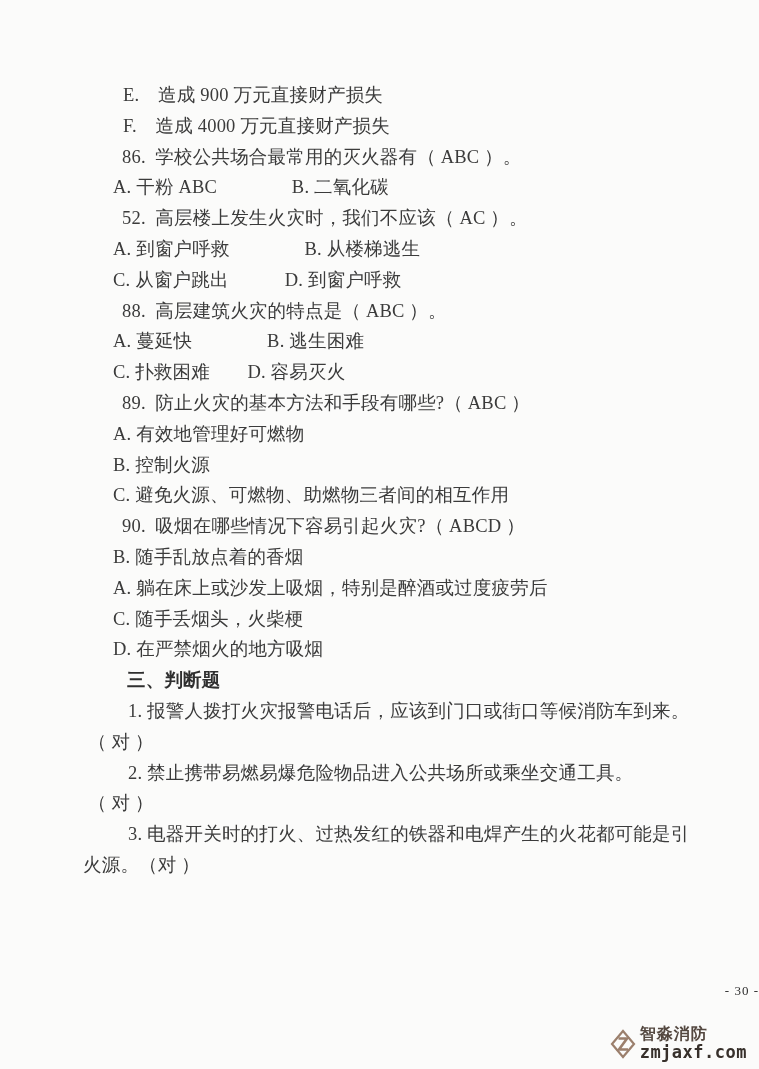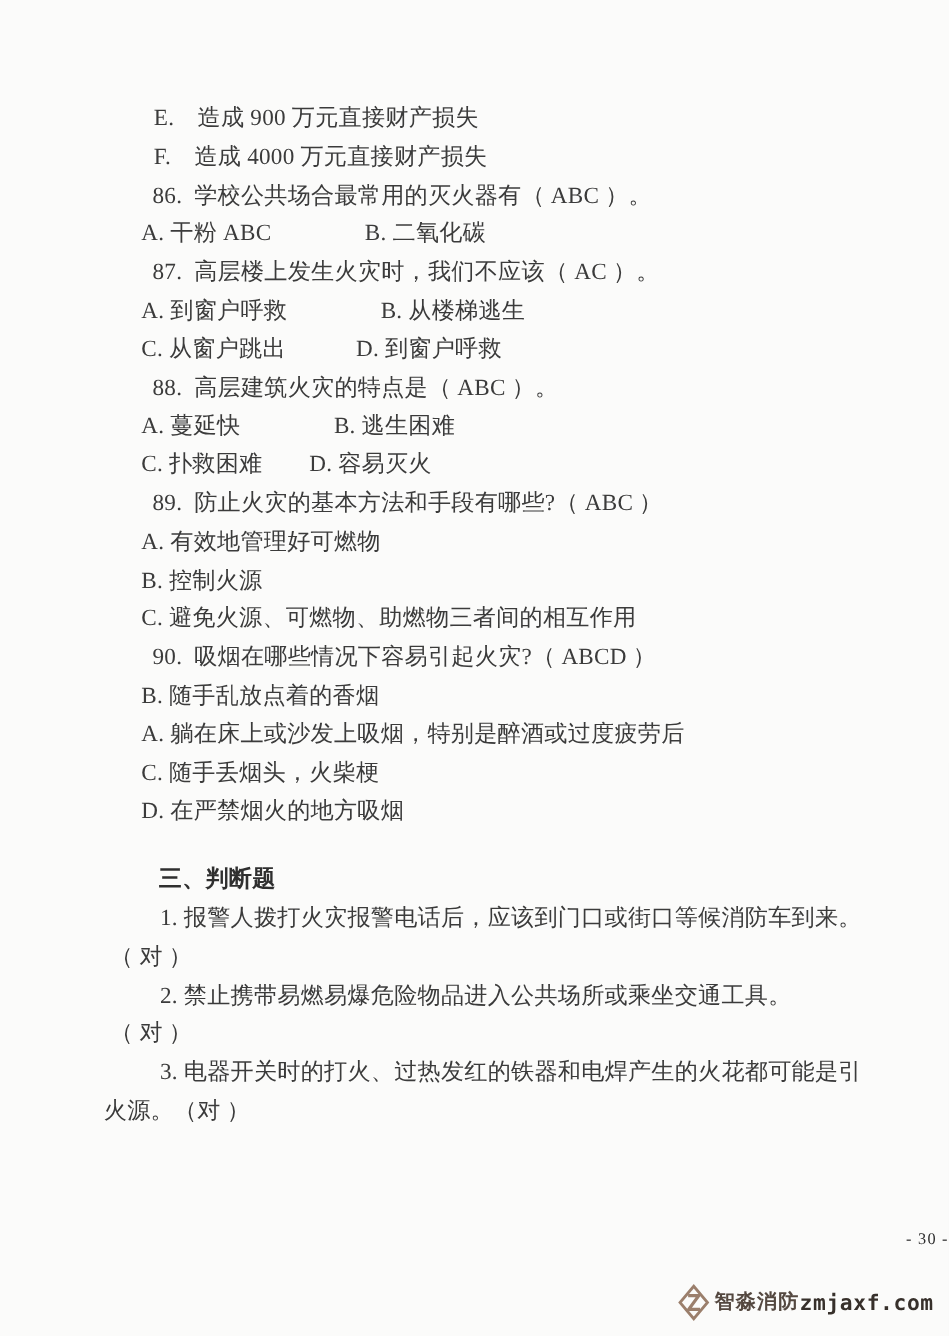--- a/index.html
+++ b/index.html
@@ -23,42 +23,42 @@
   .line {
     font-size: 18.5px;
     line-height: 30.8px;
     height: 30.8px;
     white-space: pre;
     letter-spacing: 0.2px;
   }
   .l-def  { margin-left: 37px; }   
   .l-q    { margin-left: 36px; }   
   .l-opt  { margin-left: 27px; }   
-  .l-h    { margin-left: 41px; font-weight: bold; color: #2f2f2f; margin-top: 24px; }
+  .l-h    { margin-left: 41px; font-weight: bold; color: #2f2f2f; }
   .l-j    { margin-left: 42px; }   
   .l-ans  { margin-left: 2px;  }   
   .l-cont { margin-left: -3px; }   
   .page-number {
     position: absolute;
     left: 0; right: 0; top: 983px;
     text-align: right;
     font-size: 13px;
     color: #2c2c2c;
     letter-spacing: 1px;
   }
   .watermark {
     position: absolute;
     right: 12px; top: 1026px;
     display: flex;
     align-items: center;
     gap: 4px;
     cursor: pointer;
   }
   .wm-icon { display: block; width: 26px; height: 32px; }
-  .wm-text { display: flex; flex-direction: row; line-height: 1; }
+  .wm-text { display: flex; flex-direction: column; line-height: 1; }
   .wm-cn {
     font-family: "DejaVu Sans", "Liberation Sans", sans-serif;
     font-weight: bold;
     font-size: 16px;
     color: #544840;
     letter-spacing: 1px;
   }
   .wm-domain {
     font-family: "DejaVu Sans Mono", "Liberation Mono", monospace;
     font-weight: bold;
@@ -70,21 +70,21 @@
 </style>
 </head>
 <body>
 
 <div class="page">
   <div class="doc">
     <div class="line l-def">E.　造成 900 万元直接财产损失</div>
     <div class="line l-def">F.　造成 4000 万元直接财产损失</div>
     <div class="line l-q">86.  学校公共场合最常用的灭火器有（ ABC ）。</div>
     <div class="line l-opt">A. 干粉 ABC　　　　B. 二氧化碳</div>
-    <div class="line l-q">87.  高层楼上发生火灾时，我们不应该（ AC ）。</div>
+    <div class="line l-q">52.  高层楼上发生火灾时，我们不应该（ AC ）。</div>
     <div class="line l-opt">A. 到窗户呼救　　　　B. 从楼梯逃生</div>
     <div class="line l-opt">C. 从窗户跳出　　　D. 到窗户呼救</div>
     <div class="line l-q">88.  高层建筑火灾的特点是（ ABC ）。</div>
     <div class="line l-opt">A. 蔓延快　　　　B. 逃生困难</div>
     <div class="line l-opt">C. 扑救困难　　D. 容易灭火</div>
     <div class="line l-q">89.  防止火灾的基本方法和手段有哪些?（ ABC ）</div>
     <div class="line l-opt">A. 有效地管理好可燃物</div>
     <div class="line l-opt">B. 控制火源</div>
     <div class="line l-opt">C. 避免火源、可燃物、助燃物三者间的相互作用</div>
     <div class="line l-q">90.  吸烟在哪些情况下容易引起火灾?（ ABCD ）</div>

